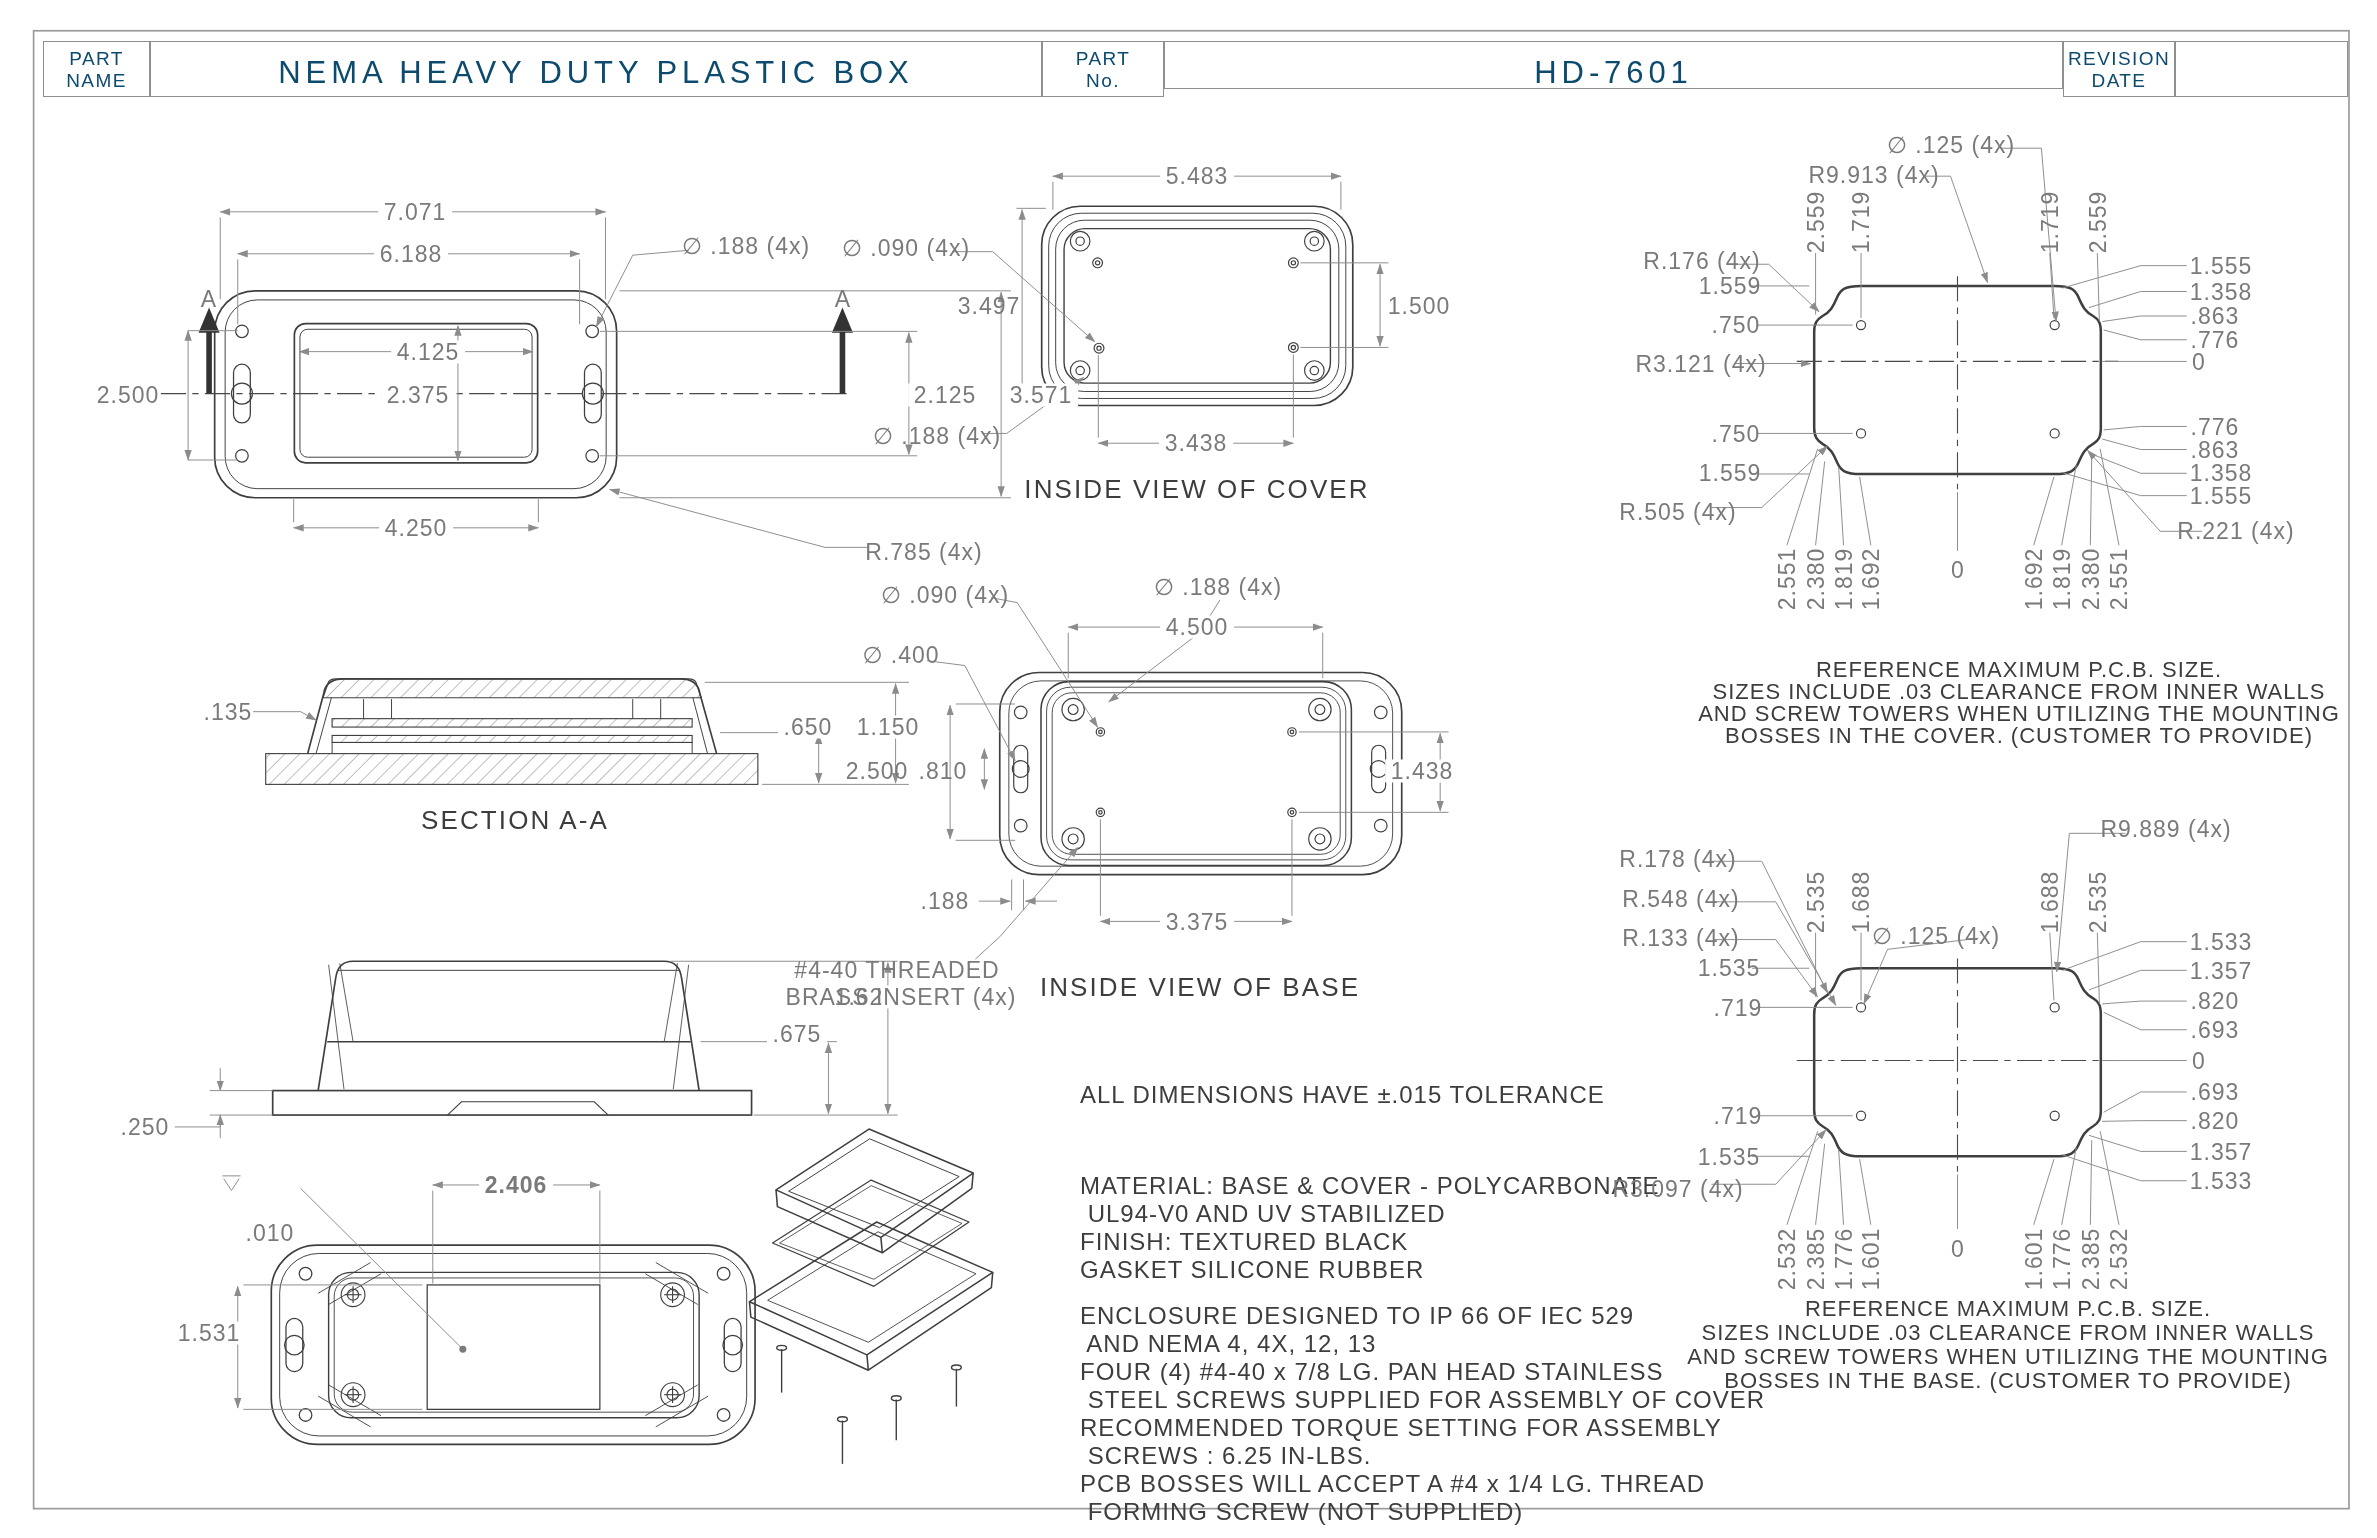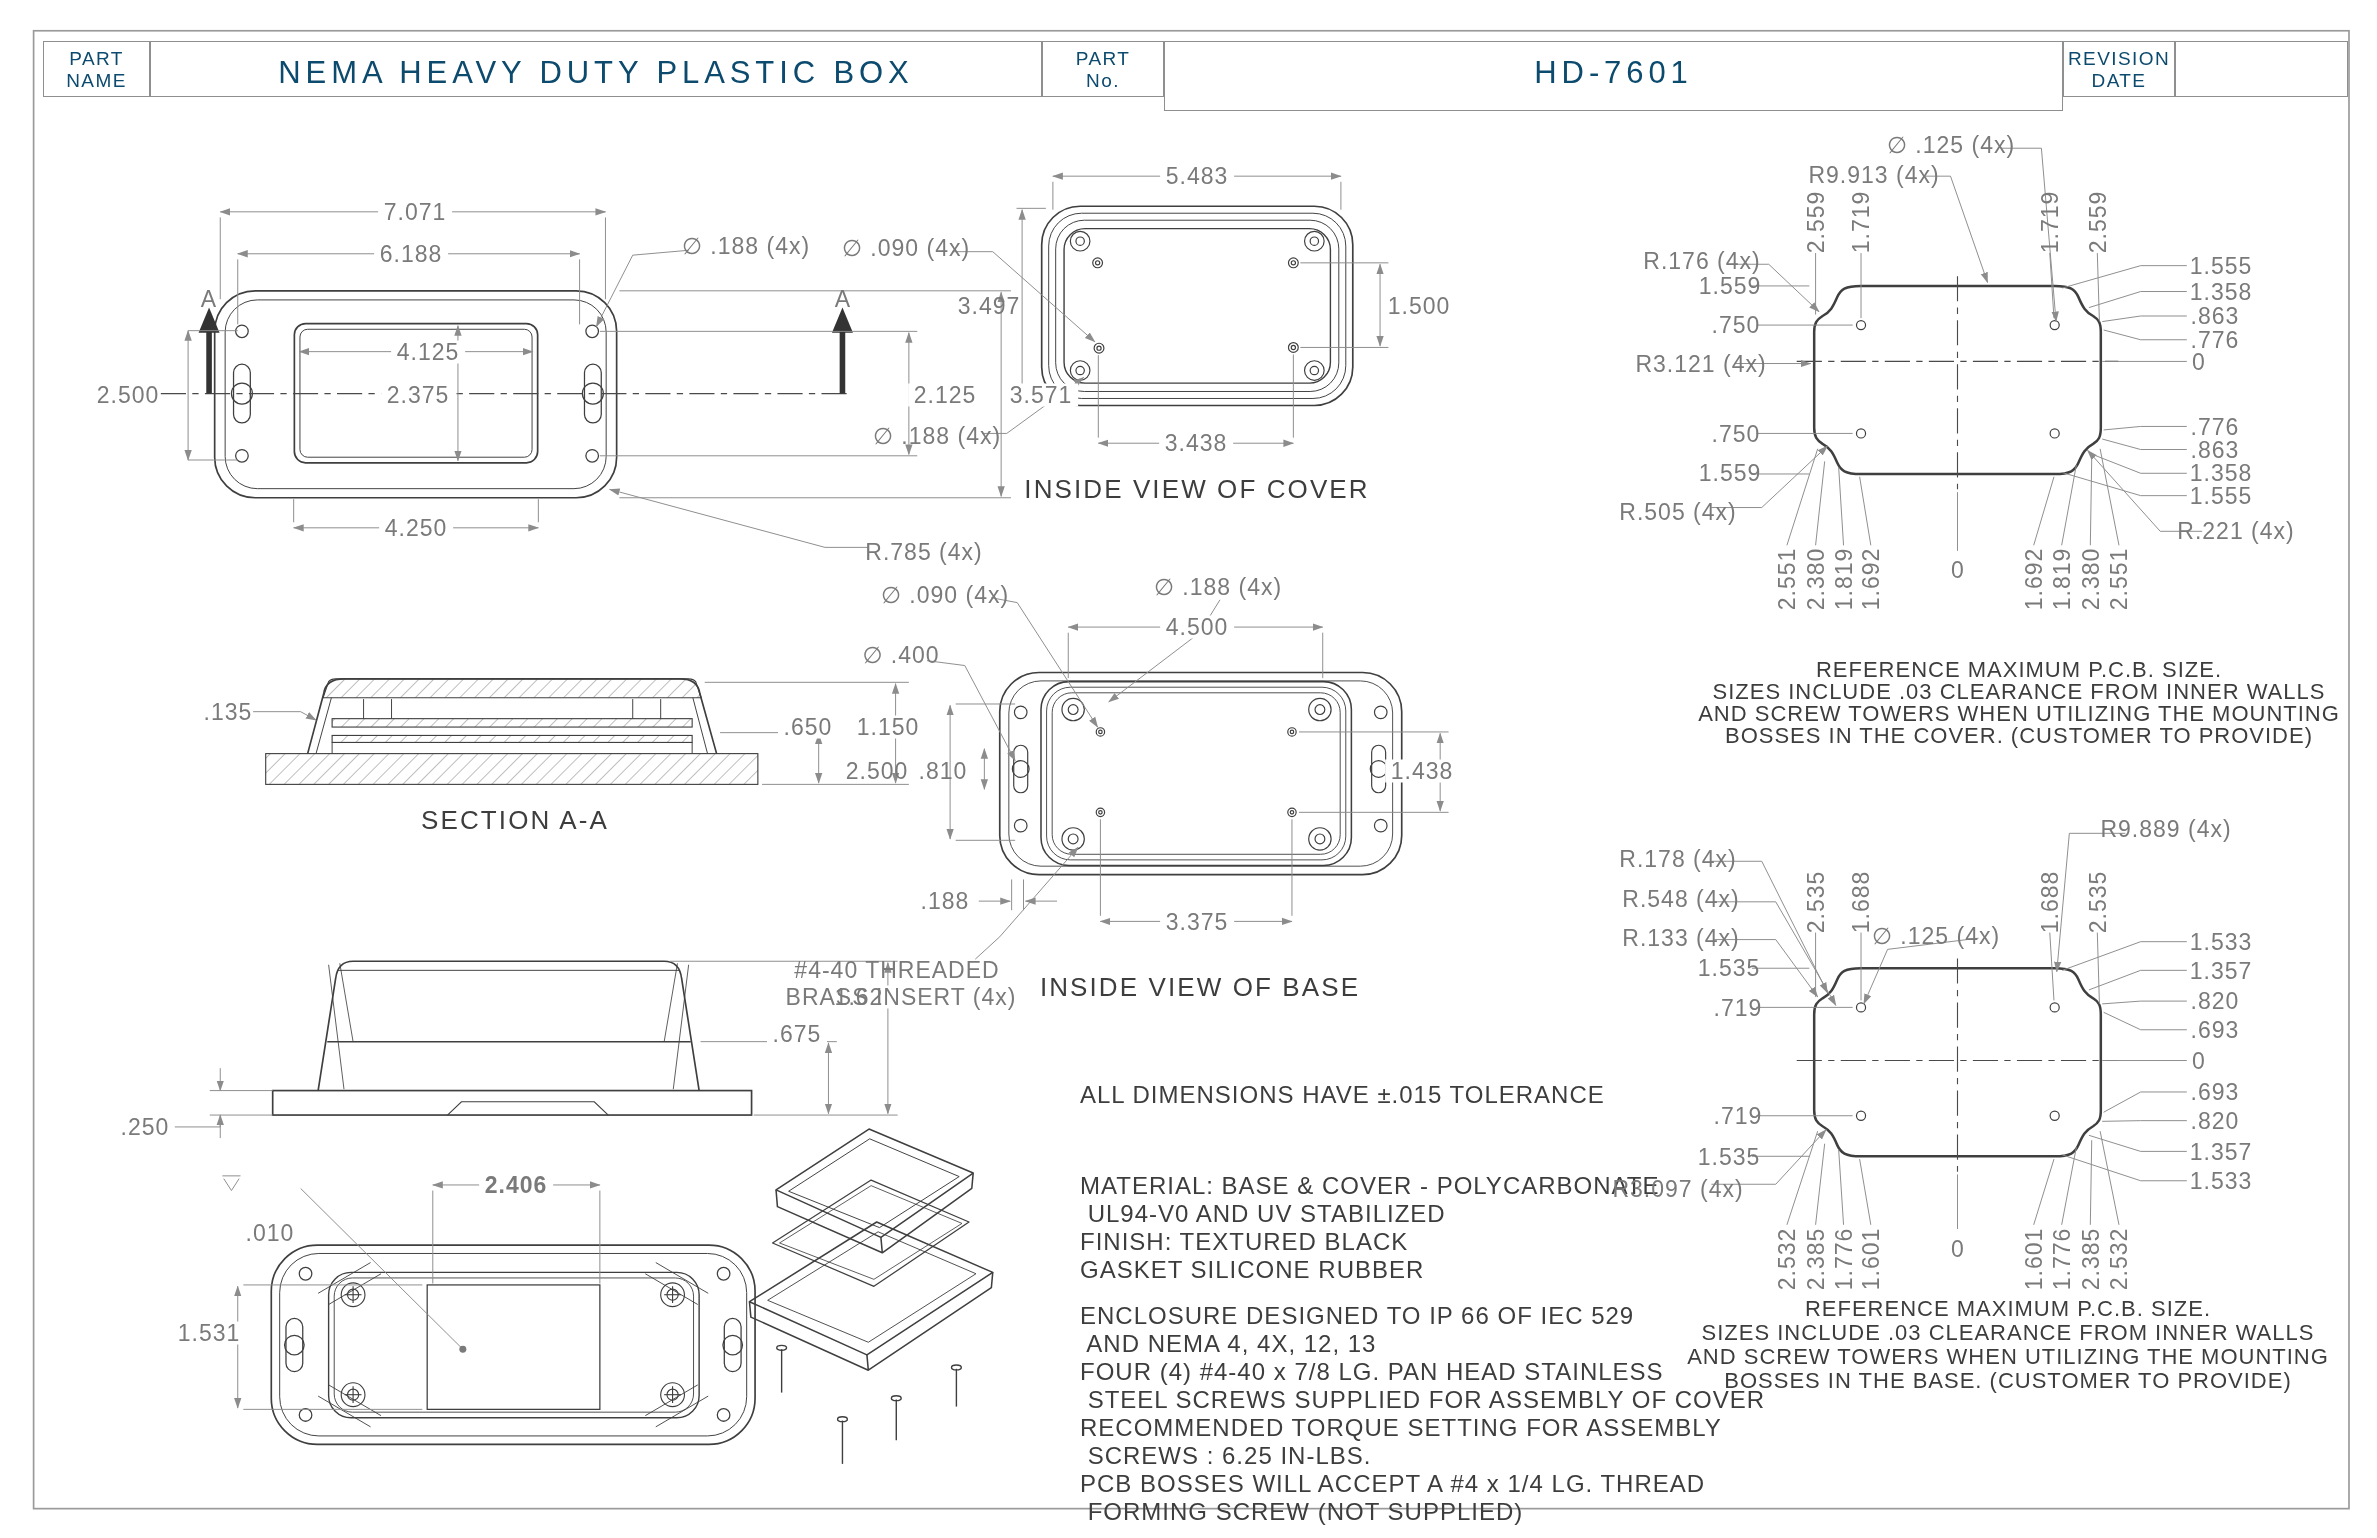--- a/index.html
+++ b/index.html
@@ -418,21 +418,21 @@
     </div>
     <div class="tb" style="left:150px;top:41px;width:892px;height:56px;">
       <div class="tbtxt bigttl" style="top:12.6px;">NEMA HEAVY DUTY PLASTIC BOX</div>
     </div>
     <div class="tb" style="left:1042px;top:41px;width:122px;height:56px;">
       <div class="tbtxt celllbl" style="top:6.3px;">
         <div>PART</div>
         <div>No.</div>
       </div>
     </div>
-    <div class="tb" style="left:1164px;top:41px;width:899px;height:70px;">
+    <div class="tb" style="left:1164px;top:41px;width:899px;height:48px;">
       <div class="tbtxt bigttl" style="top:12.6px;">HD-7601</div>
     </div>
     <div class="tb" style="left:2063px;top:41px;width:112px;height:56px;">
       <div class="tbtxt celllbl" style="top:6.3px;">
         <div>REVISION</div>
         <div>DATE</div>
       </div>
     </div>
     <div class="tb" style="left:2175px;top:41px;width:173px;height:56px;"></div>
   </div>

